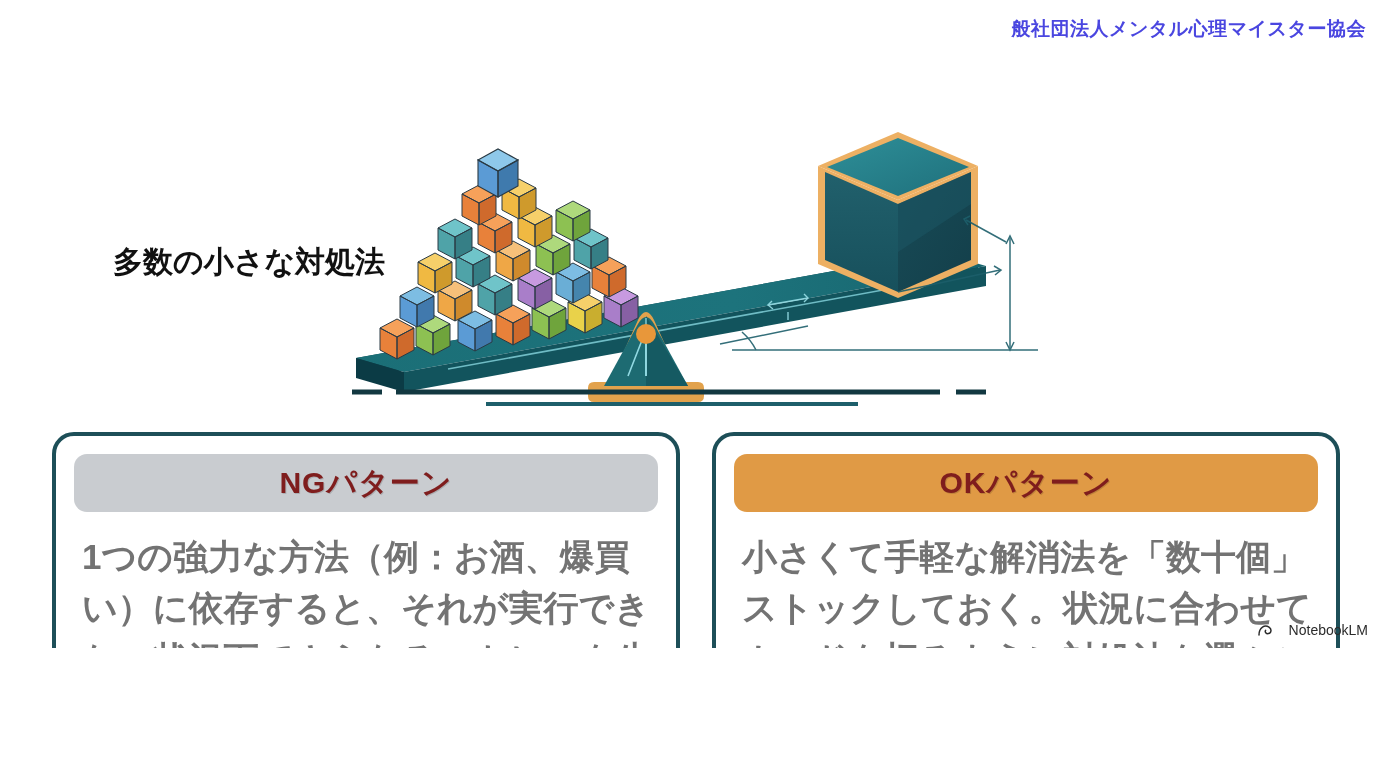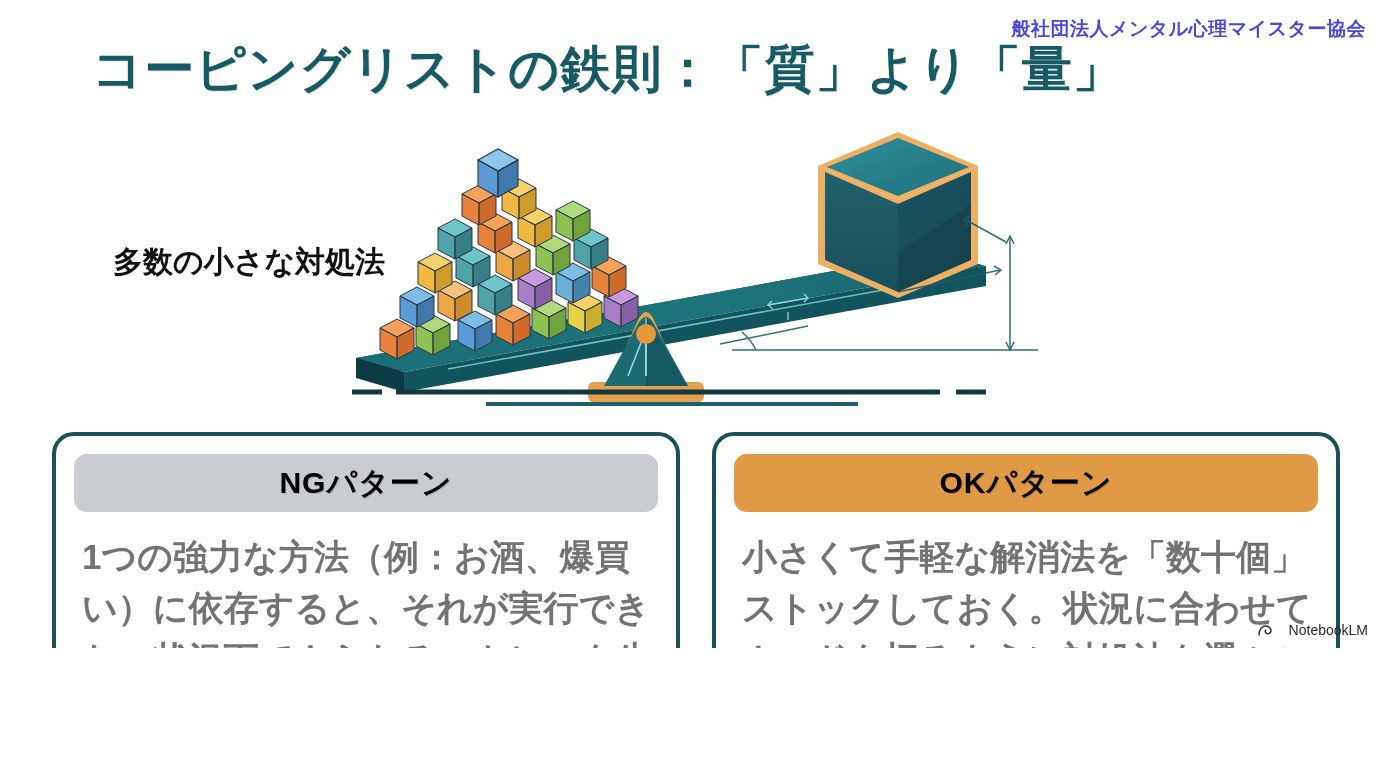--- a/index.html
+++ b/index.html
@@ -94,21 +94,21 @@
     left: 18px;
     right: 18px;
     top: 18px;
     height: 58px;
     border-radius: 13px;
     display: flex;
     align-items: center;
     justify-content: center;
     font-size: 30px;
     font-weight: 700;
-    color: #000000;
+    color: #7f1d1d;
     letter-spacing: 1px;
     text-shadow: 1px 1px 0 rgba(0,0,0,0.15);
   }
   .badge-ng { background: #c9ccd0; }
   .badge-ok { background: #e09a45; }
 
   .card-body {
     position: absolute;
     left: 26px;
     right: 22px;
@@ -134,21 +134,20 @@
   }
   .footer svg { display: block; }
 </style>
 </head>
 <body>
 
 <div id="slide">
 
   <div class="brand">般社団法人メンタル心理マイスター協会</div>
 
-  <div class="title">コーピングリストの鉄則：「質」より「量」</div>
 
   <div class="label-left">多数の小さな対処法</div>
 
   <div class="illustration">
     <svg width="720" height="300" viewBox="0 0 720 300" xmlns="http://www.w3.org/2000/svg">
       <defs>
         <linearGradient id="plankTop" x1="0" y1="0" x2="1" y2="0">
           <stop offset="0%" stop-color="#1b6f77"></stop>
           <stop offset="60%" stop-color="#1d737c"></stop>
           <stop offset="100%" stop-color="#17656e"></stop>

